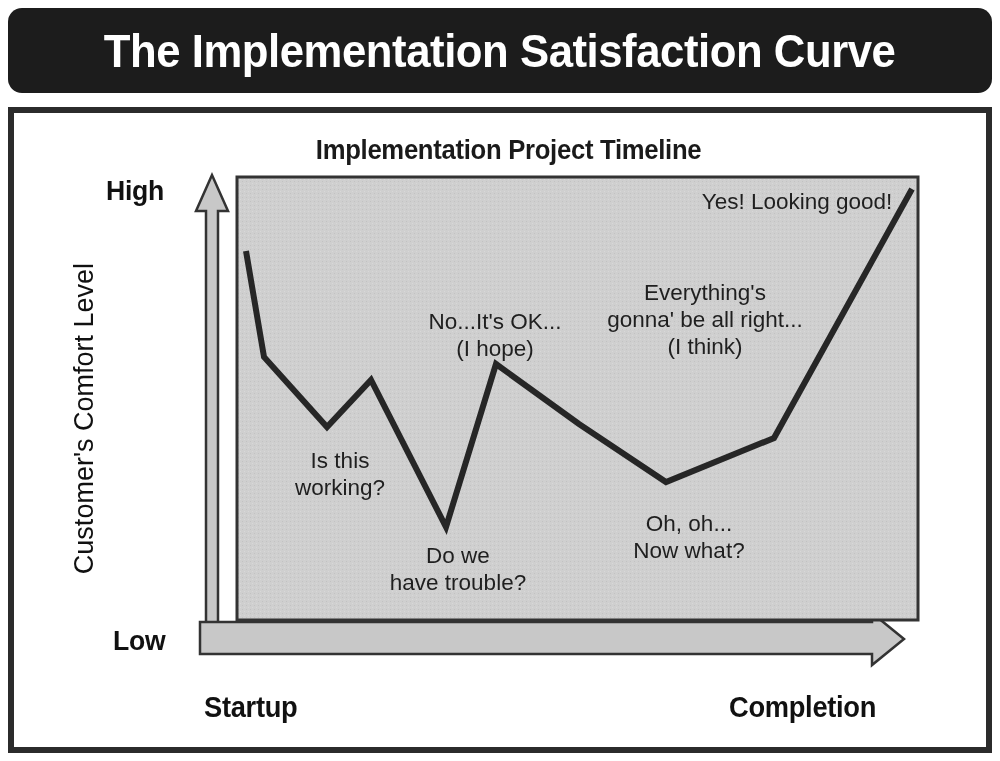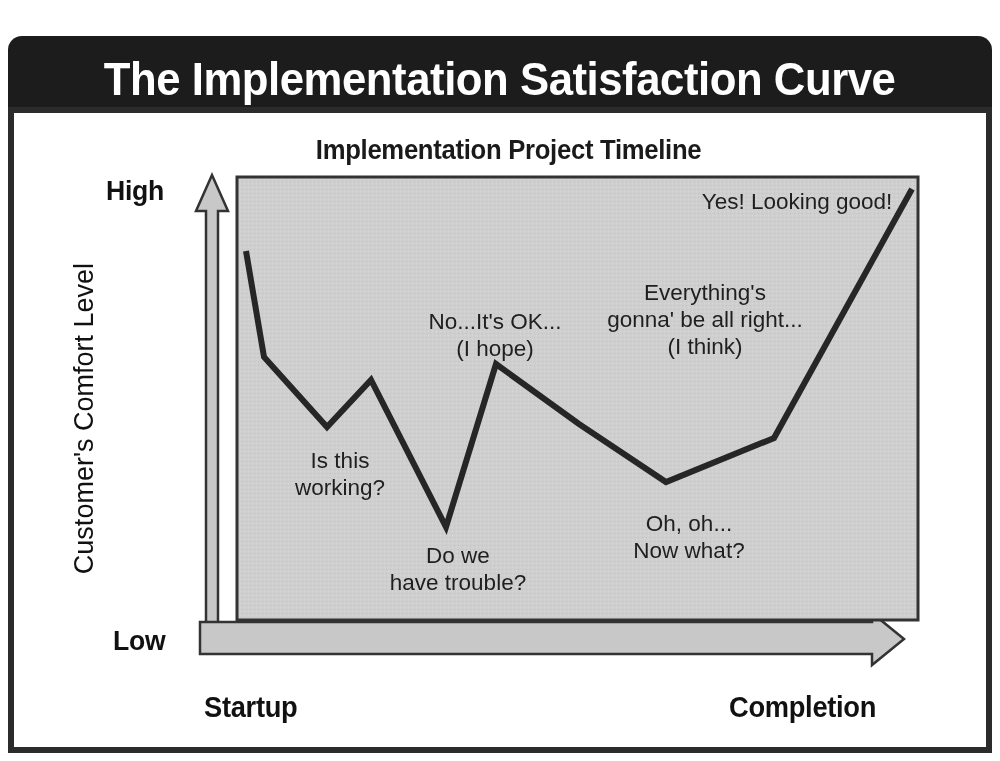--- a/index.html
+++ b/index.html
@@ -22,21 +22,20 @@
     left: 8px;
     top: 8px;
     width: 984px;
     height: 85px;
     background: #1c1c1c;
     border-radius: 14px;
     display: flex;
     align-items: center;
     justify-content: center;
     box-sizing: border-box;
-    margin-top: 28px;
   }
   #title-banner .title-text {
     color: #ffffff;
     font-family: "Liberation Sans", sans-serif;
     font-weight: bold;
     font-size: 47px;
     letter-spacing: -0.5px;
     transform: scaleX(0.93);
     white-space: nowrap;
     line-height: 1;

